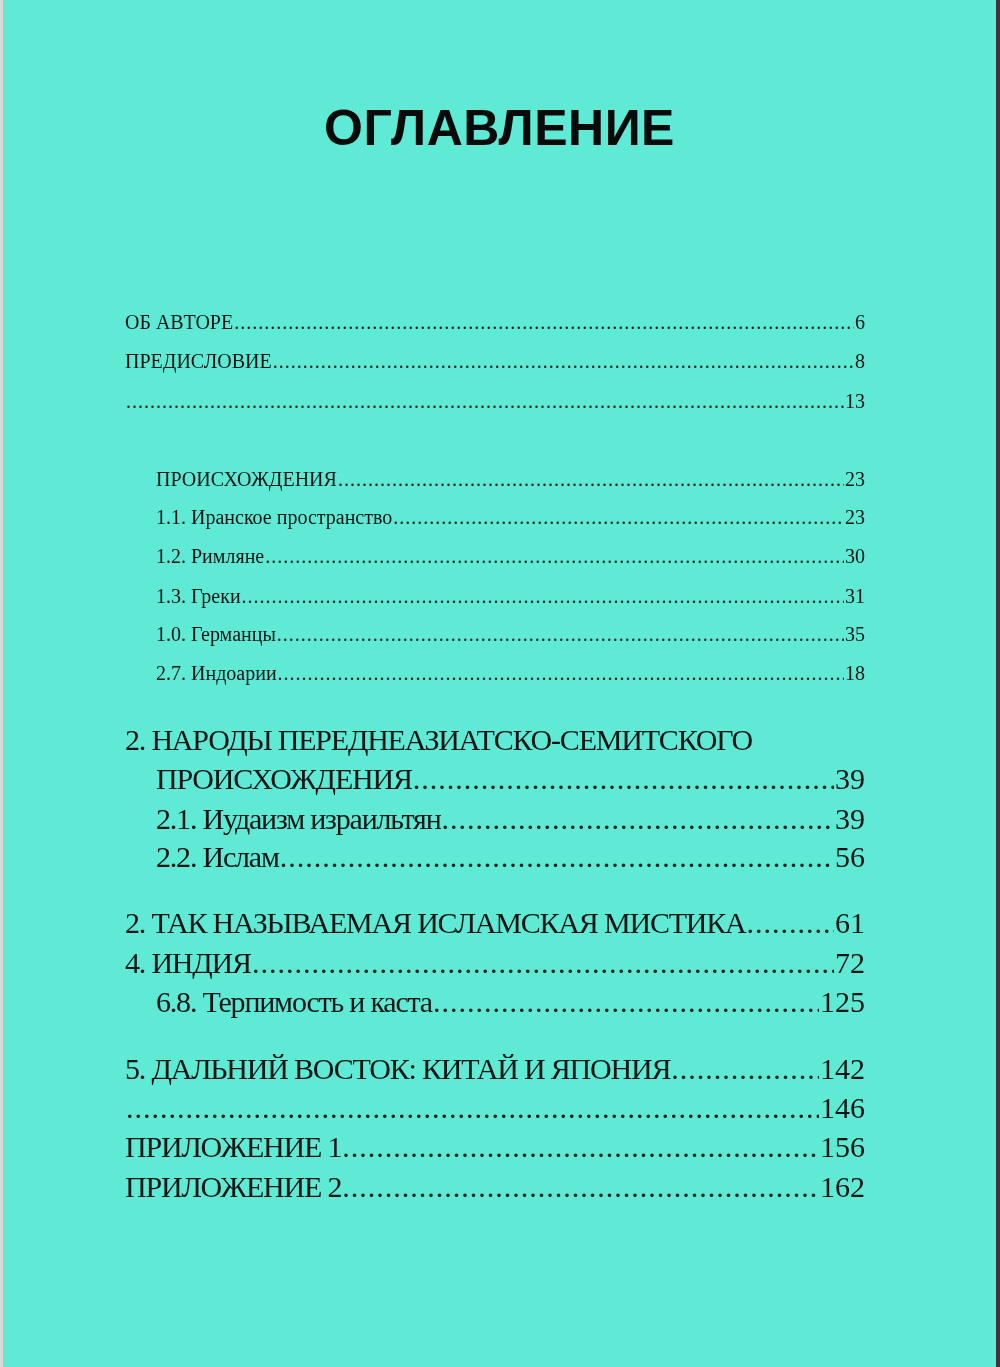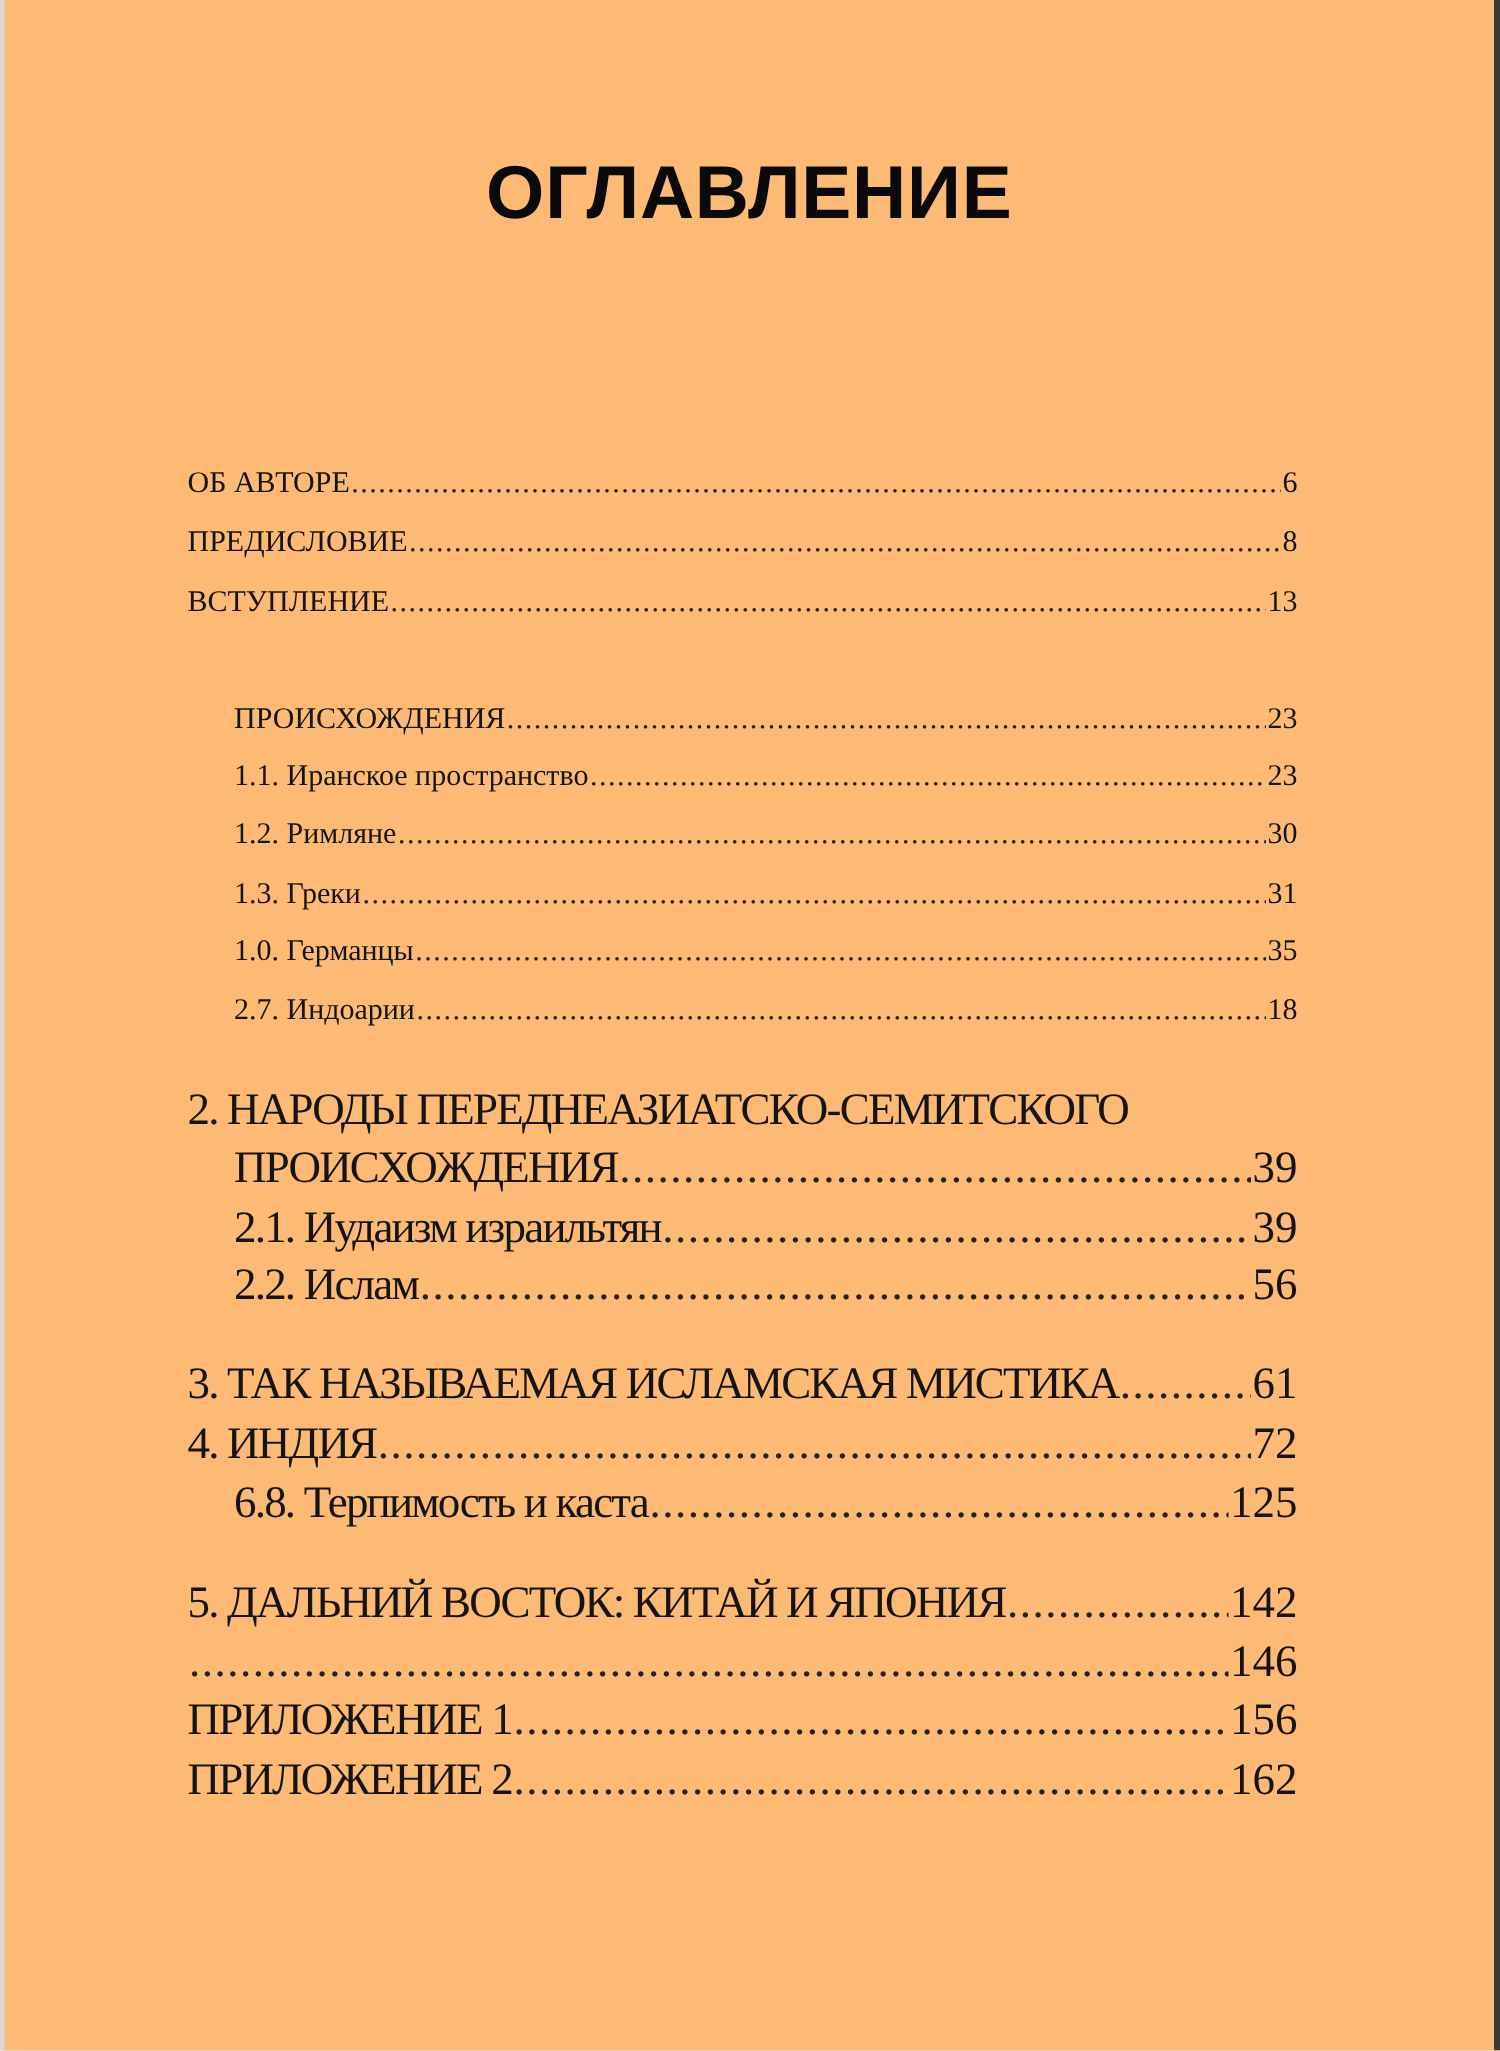--- a/index.html
+++ b/index.html
@@ -2,21 +2,21 @@
 <html><head>
   <meta charset="utf-8">
   <style>
     html, body { margin: 0; padding: 0; }
     body {
       width: 1000px; height: 1367px; position: relative; overflow: hidden;
       background: #ffffff;
     }
     .page {
       position: absolute; left: 0; top: 0; width: 1000px; height: 1367px;
-      background: #fdba74;
+      background: #5eead4;
       border-left: 3px solid #d8d8d8;
       border-right: 4px solid #3a3a3a;
       box-sizing: border-box;
     }
     .title {
       position: absolute; left: 0; right: 0; top: 98px;
       text-align: center;
       font-family: "Liberation Sans", sans-serif;
       font-weight: bold; font-size: 50px; letter-spacing: 0.5px;
       color: #0a0a0a; line-height: 60px;
@@ -56,21 +56,20 @@
       <span class="label">ОБ АВТОРЕ</span>
       <span class="leader"></span>
       <span class="page-num">6</span>
     </div>
     <div class="row" style="top:343px">
       <span class="label">ПРЕДИСЛОВИЕ</span>
       <span class="leader"></span>
       <span class="page-num">8</span>
     </div>
     <div class="row" style="top:383px">
-      <span class="label">ВСТУПЛЕНИЕ</span>
       <span class="leader"></span>
       <span class="page-num">13</span>
     </div>
     <div class="row indent" style="top:461px">
       <span class="label">ПРОИСХОЖДЕНИЯ</span>
       <span class="leader"></span>
       <span class="page-num">23</span>
     </div>
     <div class="row indent" style="top:499px">
       <span class="label">1.1. Иранское пространство</span>
@@ -113,21 +112,21 @@
       <span class="leader"></span>
       <span class="page-num">39</span>
     </div>
     <div class="row cond indent" style="top:839px">
       <span class="label">2.2. Ислам</span>
       <span class="leader"></span>
       <span class="page-num">56</span>
     </div>
 
     <div class="row cond" style="top:905px">
-      <span class="label">3. ТАК НАЗЫВАЕМАЯ ИСЛАМСКАЯ МИСТИКА</span>
+      <span class="label">2. ТАК НАЗЫВАЕМАЯ ИСЛАМСКАЯ МИСТИКА</span>
       <span class="leader"></span>
       <span class="page-num">61</span>
     </div>
     <div class="row cond" style="top:945px">
       <span class="label">4. ИНДИЯ</span>
       <span class="leader"></span>
       <span class="page-num">72</span>
     </div>
     <div class="row cond indent" style="top:984px">
       <span class="label">6.8. Терпимость и каста</span>

